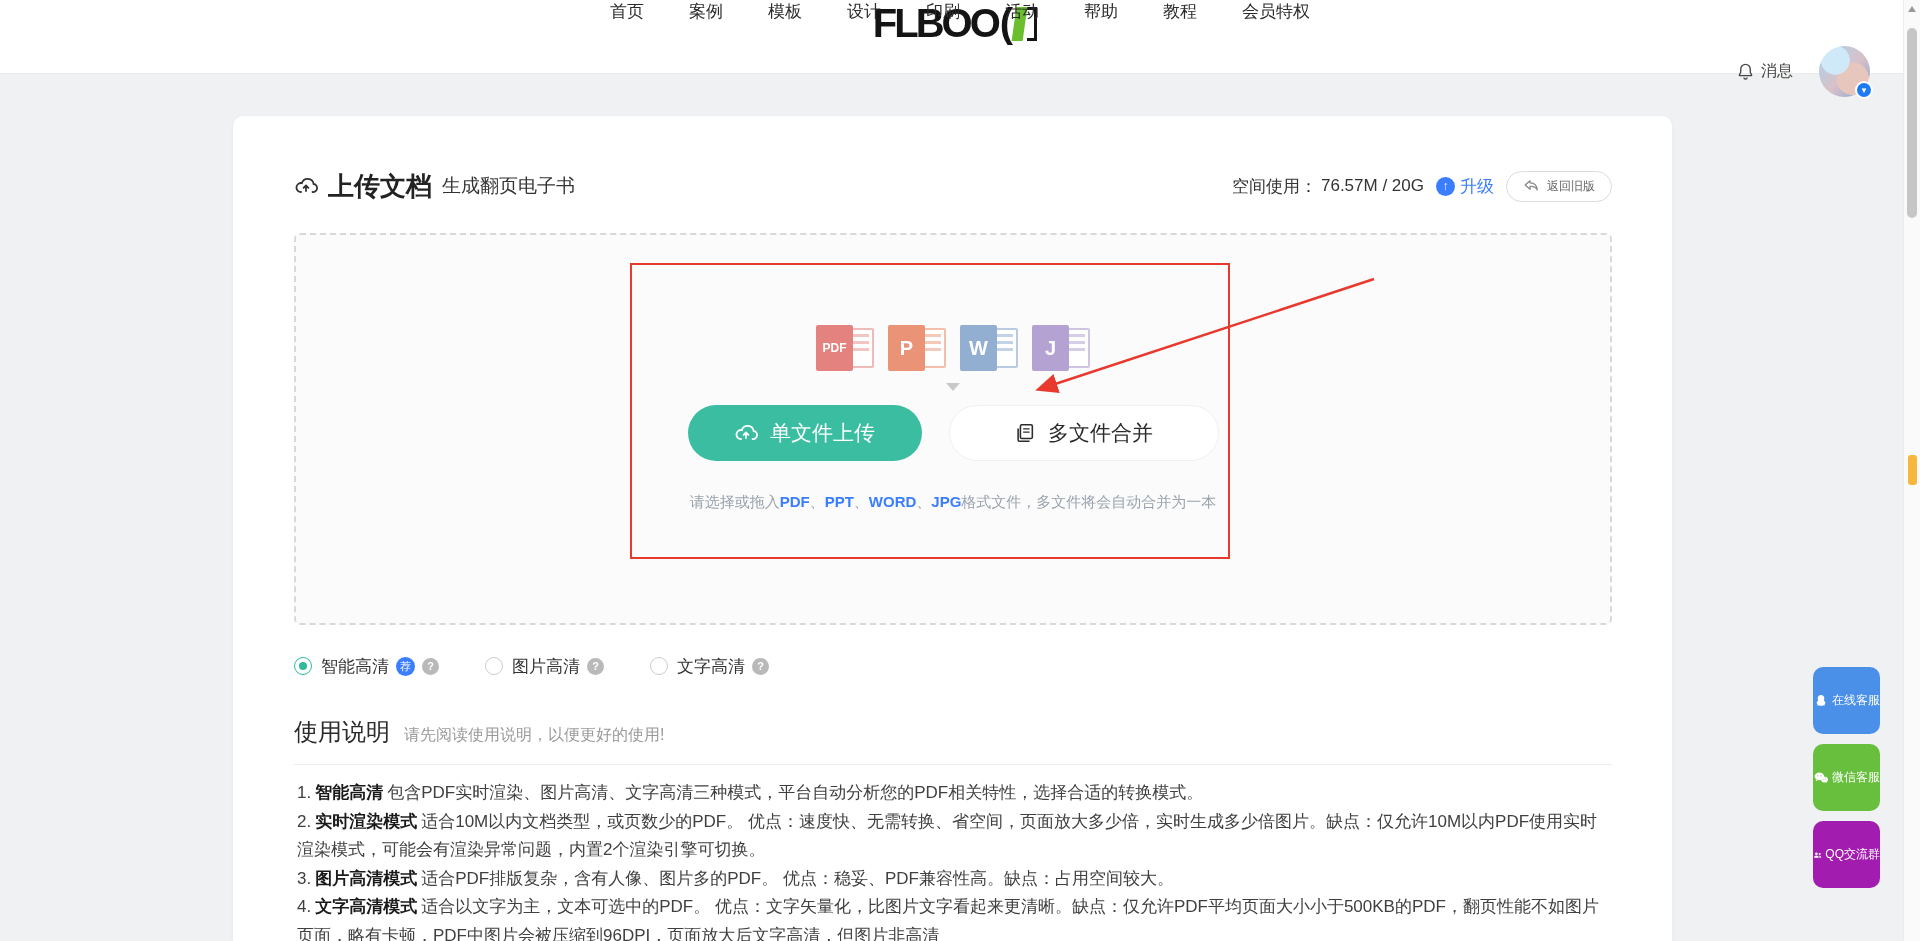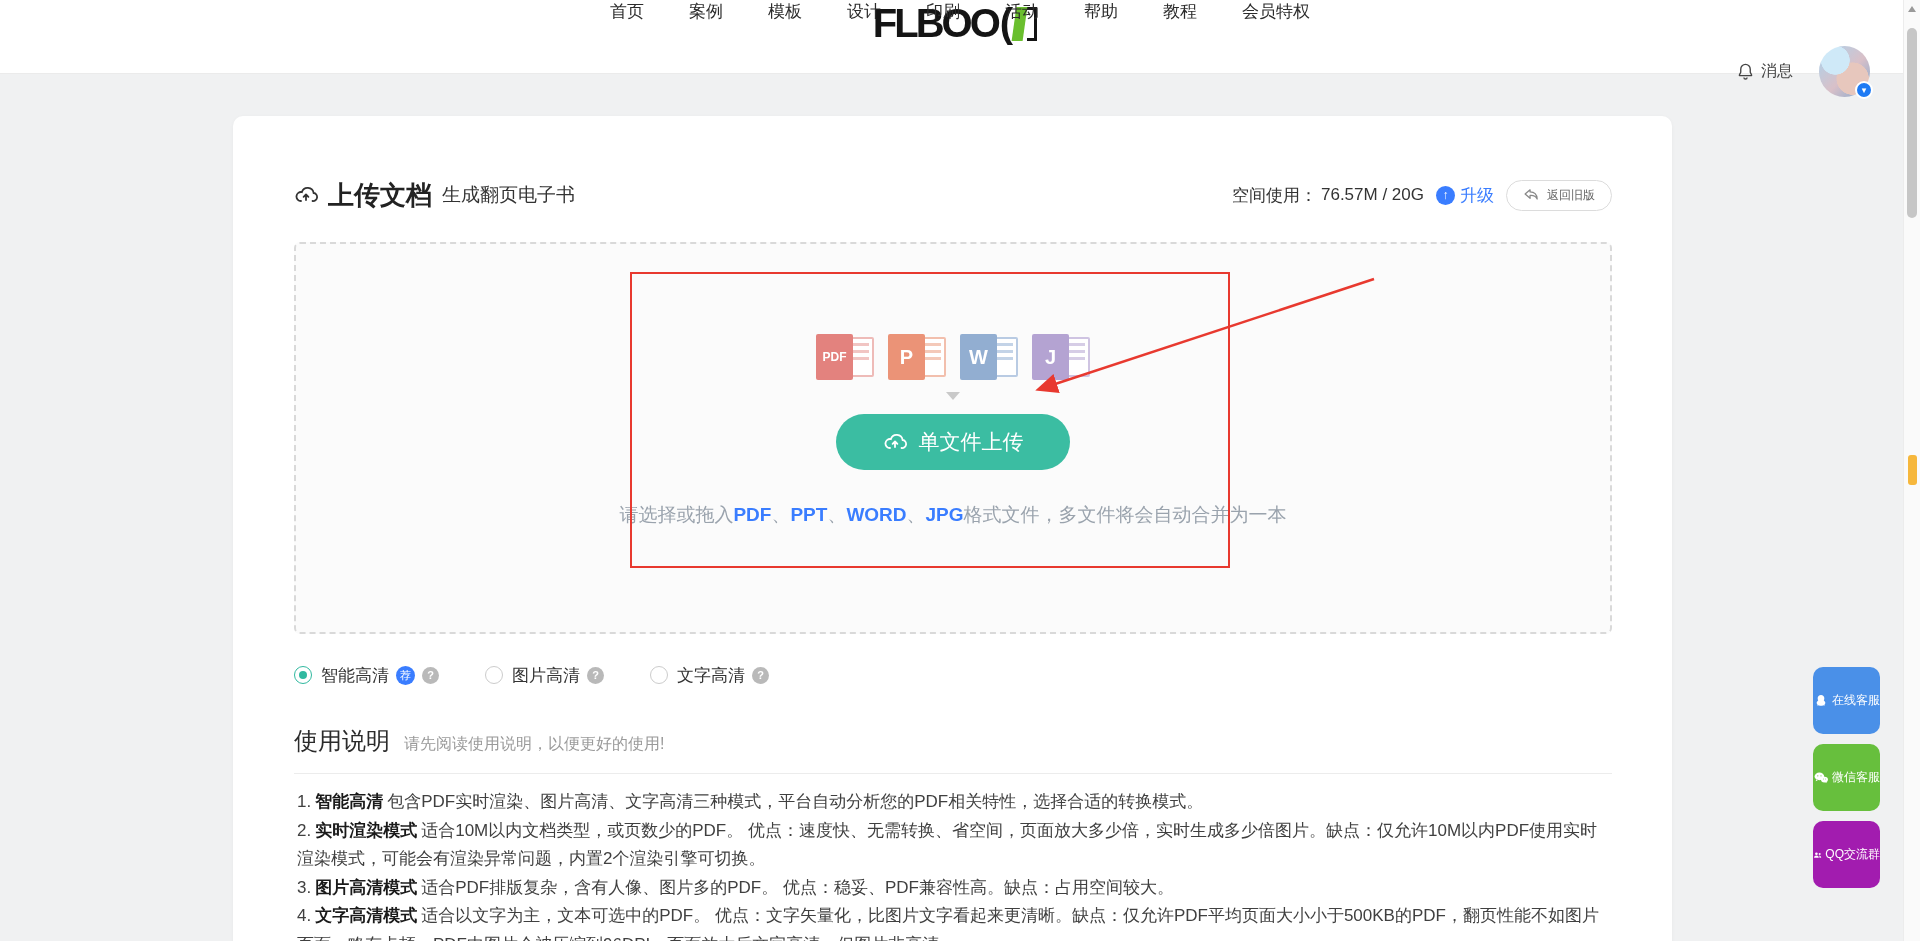--- a/index.html
+++ b/index.html
@@ -28,21 +28,21 @@
                        linear-gradient(135deg,#a8d4ef 0%,#d9c0c8 55%,#7fa8cf 100%); }
   .avatar-badge { position:absolute; right:-3px; bottom:-2px; width:18px; height:18px; border-radius:50%;
                   background:#1f7bf4; border:2px solid #fff; color:#fff; font-size:9px;
                   display:flex; align-items:center; justify-content:center; }
 
   
   .card { position:relative; margin:42px 0 0 233px; width:1439px; height:860px;
           background:#fff; border-radius:10px 10px 0 0; padding:52px 60px 0 61px;
           box-shadow:0 1px 4px rgba(0,0,0,.04); }
 
-  .title-row { display:flex; align-items:center; height:36px;margin-top:9px; }
+  .title-row { display:flex; align-items:center; height:36px; }
   .page-title { font-size:26px; font-weight:bold; color:#222; margin-left:10px; }
   .page-subtitle { font-size:19px; color:#333; margin-left:10px; }
   .title-right { margin-left:auto; display:flex; align-items:center; gap:12px; }
   .space-text { font-size:17px; color:#333; }
   .upgrade { display:flex; align-items:center; gap:5px; color:#3a7dff; font-size:17px; cursor:pointer; }
   .upgrade-ic { width:19px; height:19px; border-radius:50%; background:#3a7dff; color:#fff;
                 display:flex; align-items:center; justify-content:center; font-size:12px; font-weight:bold; }
   .back-old { display:flex; align-items:center; gap:7px; border:1px solid #dcdcdc; border-radius:18px;
               padding:6px 16px; font-size:12px; color:#666; background:#fff; cursor:pointer; }
 
@@ -57,21 +57,21 @@
   .ficon .page i { display:block; height:3px; margin:4px 3px 0 3px; background:currentColor; opacity:.85; }
   .ficon .front { position:absolute; left:0; top:0; width:37px; height:46px; border-radius:2px;
                   color:#fff; display:flex; align-items:center; justify-content:center; font-weight:bold; }
   .tri-down { margin-top:12px; width:0; height:0; border-left:7px solid transparent;
               border-right:7px solid transparent; border-top:8px solid #c9c9c9; }
   .btn-row { display:flex; gap:27px; margin-top:14px; align-items:center; }
   .btn-single { display:flex; align-items:center; justify-content:center; gap:12px; width:234px; height:56px;
                 background:#3bbda2; border:none; border-radius:28px; color:#fff; font-size:21px; cursor:pointer; }
   .btn-merge { display:flex; align-items:center; justify-content:center; gap:12px; width:270px; height:56px;
                background:#fff; border:1px solid #f0f0f0; border-radius:28px; color:#2b2b2b; font-size:21px; cursor:pointer; }
-  .hint { margin-top:32px; font-size:19px; color:#9aa3ad; }
+  .hint { margin-top:32px; font-size:15px; color:#9aa3ad; }
   .hint b { color:#3a7dff; }
 
   .annot-box { position:absolute; left:334px; top:28px; width:600px; height:296px;
                border:2px solid #e8392f; z-index:30; pointer-events:none; }
   .annot-arrow { position:fixed; left:0; top:0; width:1920px; height:941px; z-index:35; pointer-events:none; }
 
   
   .opt-row { display:flex; align-items:center; margin-top:27px; height:28px; }
   .opt-left { display:flex; gap:46px; }
   .opt-right { margin-left:auto; display:flex; gap:26px; align-items:center; }
@@ -217,20 +217,28 @@
     </div>
     <div class="tri-down"></div>
 
     <div class="btn-row">
       <button class="btn-single">
         <svg width="24" height="24" viewBox="0 0 24 24">
           <path d="M7 18a4.5 4.5 0 1 1 .9-8.9A6 6 0 0 1 19.6 10 4 4 0 0 1 18.5 18" fill="none" stroke="#fff" stroke-width="1.8" stroke-linecap="round"></path>
           <path d="M12 17v-5.5M12 11.5 9.6 13.9M12 11.5l2.4 2.4" fill="none" stroke="#fff" stroke-width="1.8" stroke-linecap="round"></path>
         </svg>
         <span>单文件上传</span>
+      </button>
+      <button class="btn-merge">
+        <svg width="22" height="22" viewBox="0 0 24 24">
+          <rect x="7" y="3" width="13" height="15" rx="1.5" fill="none" stroke="#2b2b2b" stroke-width="1.7"></rect>
+          <path d="M4.5 7v12.5a1.5 1.5 0 0 0 1.5 1.5H17" fill="none" stroke="#2b2b2b" stroke-width="1.7"></path>
+          <path d="M10 7.5h7M10 11h7" stroke="#2b2b2b" stroke-width="1.5"></path>
+        </svg>
+        <span>多文件合并</span>
       </button>
     </div>
 
     <div class="hint">
       <span>请选择或拖入</span><b>PDF</b><span>、</span><b>PPT</b><span>、</span><b>WORD</b><span>、</span><b>JPG</b><span>格式文件，多文件将会自动合并为一本</span>
     </div>
 
     <div class="annot-box"></div>
   </div>
 

